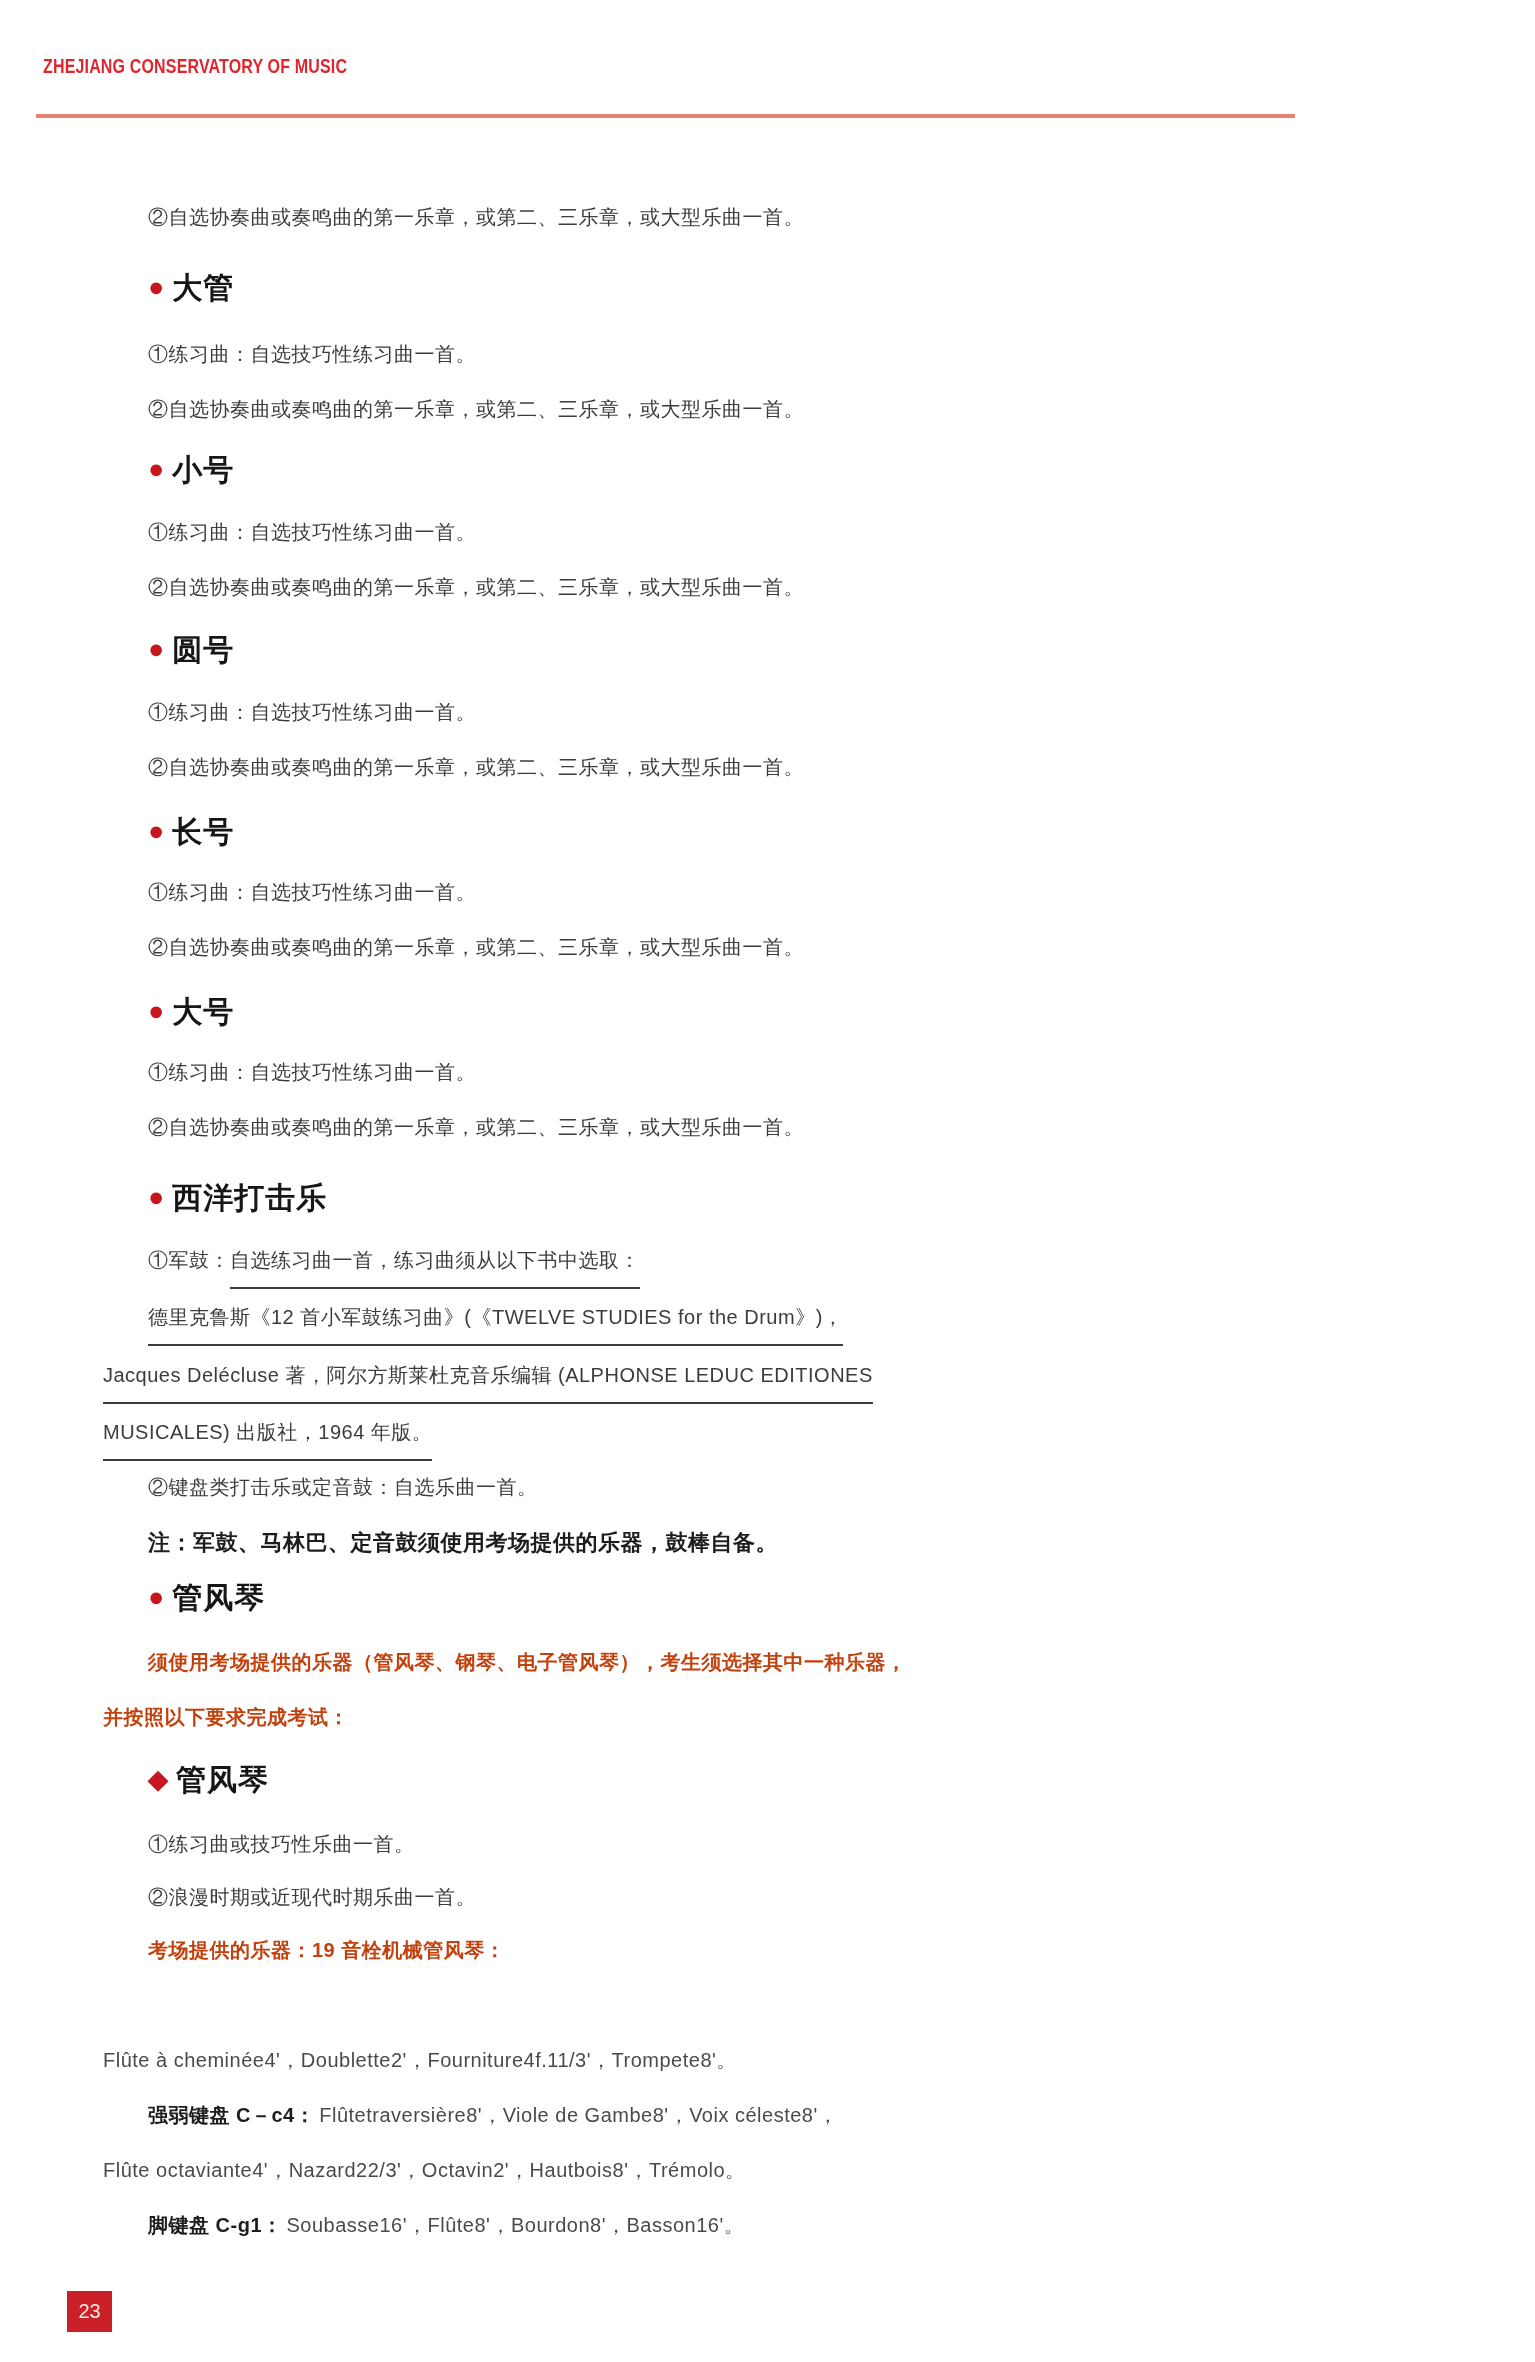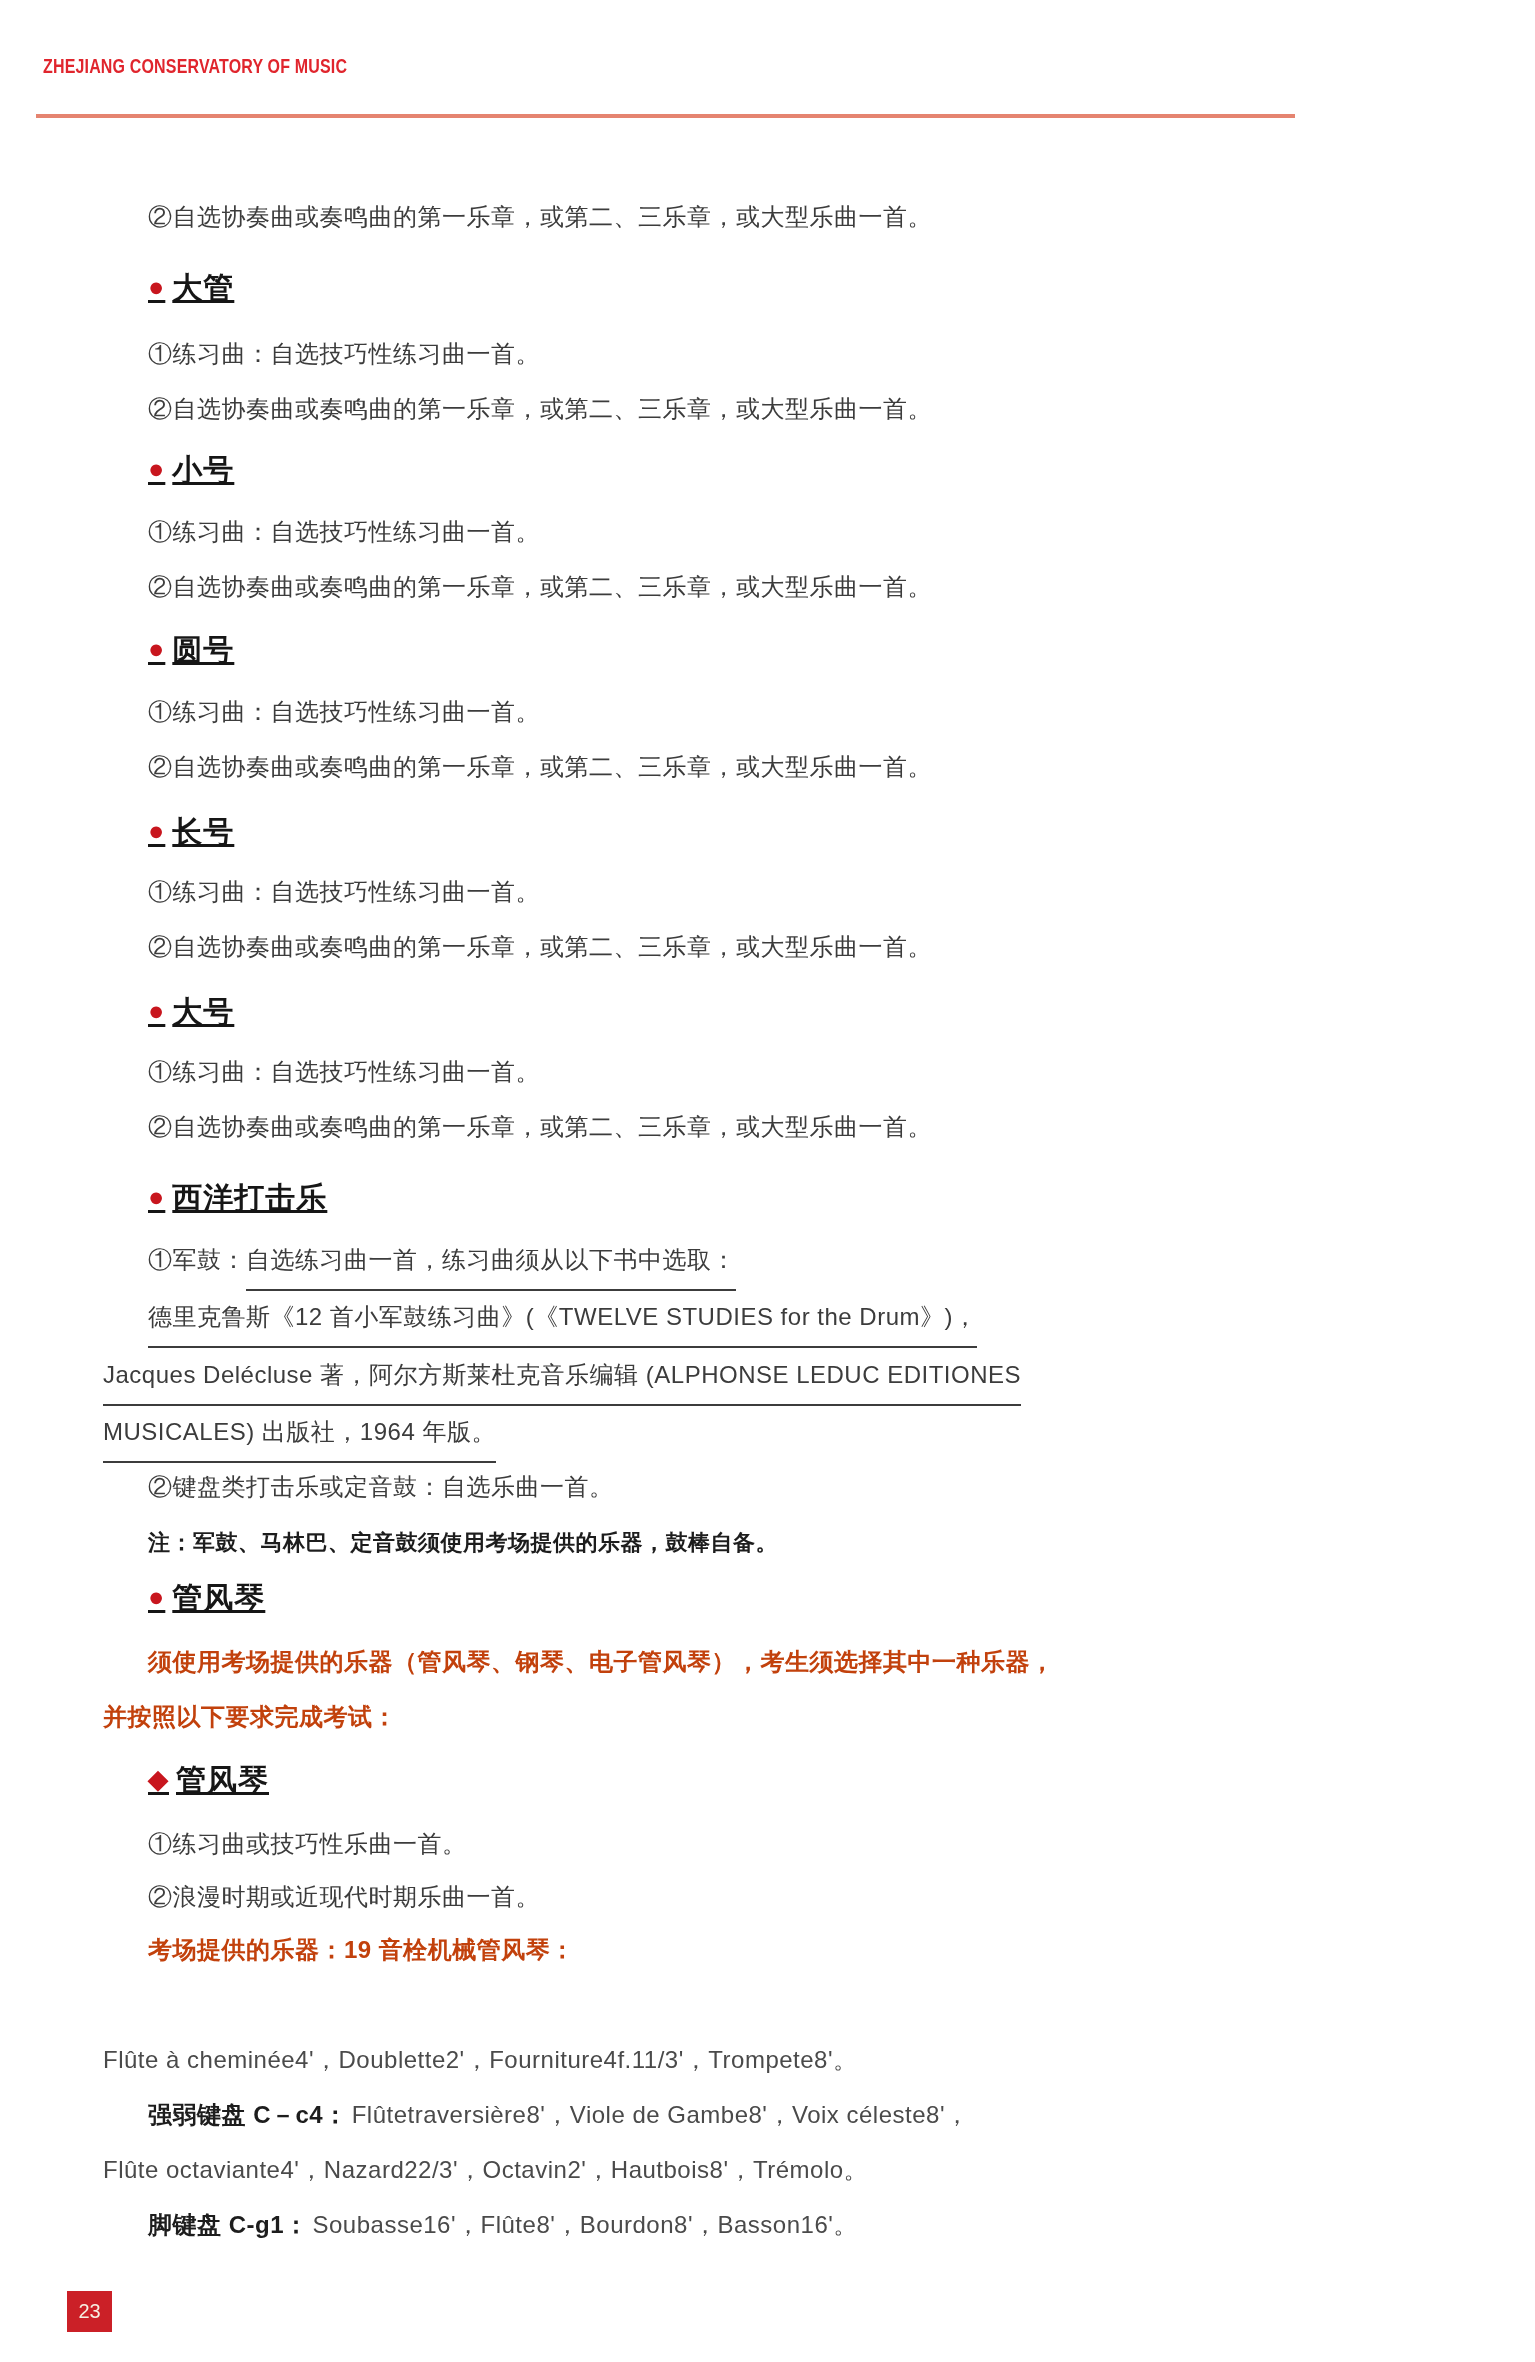--- a/index.html
+++ b/index.html
@@ -18,28 +18,28 @@
     letter-spacing:0.2px; white-space:nowrap;
     transform:scaleX(0.80); transform-origin:left center;
   }
   .rule{
     position:absolute; left:36px; top:114px;
     width:1431px; height:4px; background:#e58470;
   }
   
   .line{
     position:absolute; left:103px;
-    font-size:24px; color:#3c3c3c; letter-spacing:0.5px;
+    font-size:20px; color:#3c3c3c; letter-spacing:0.5px;
     white-space:nowrap; line-height:34px;
   }
   .ind{ left:148px; }
   .sec{
     position:absolute; left:148px;
     font-size:30px; font-weight:bold; color:#161616;
-    white-space:nowrap; line-height:38px; letter-spacing:1px;text-decoration:underline;
+    white-space:nowrap; line-height:38px; letter-spacing:1px;
   }
   .sec .bullet{ color:#c8161e; font-size:27px; margin-right:7px; vertical-align:2px; }
   .sec .diamond{ color:#c8161e; font-size:26px; margin-right:7px; vertical-align:2px; }
   .boldzh{ font-weight:bold; color:#c2410c; }
   .note{ font-size:22px; font-weight:bold; color:#1d1d1d; letter-spacing:0.5px;text-align:center; }
   .u{ border-bottom:2px solid #3c3c3c; padding-bottom:16px; }
   .stops{ color:#4a4a4a; }
   .stoplabel{ font-weight:bold; color:#1d1d1d; margin-right:4px; }
   
   .pagebox{

